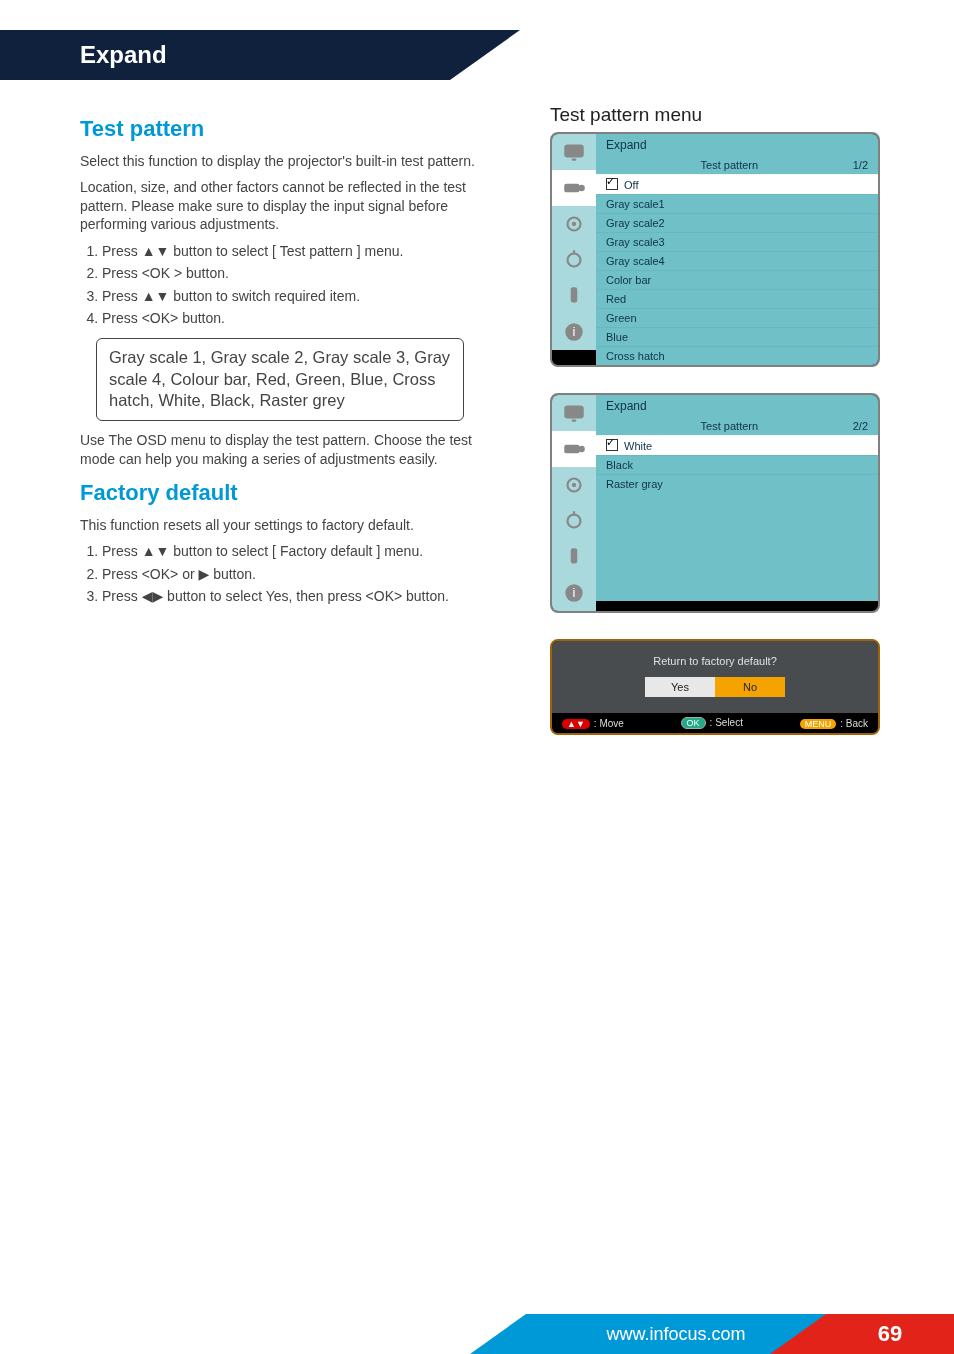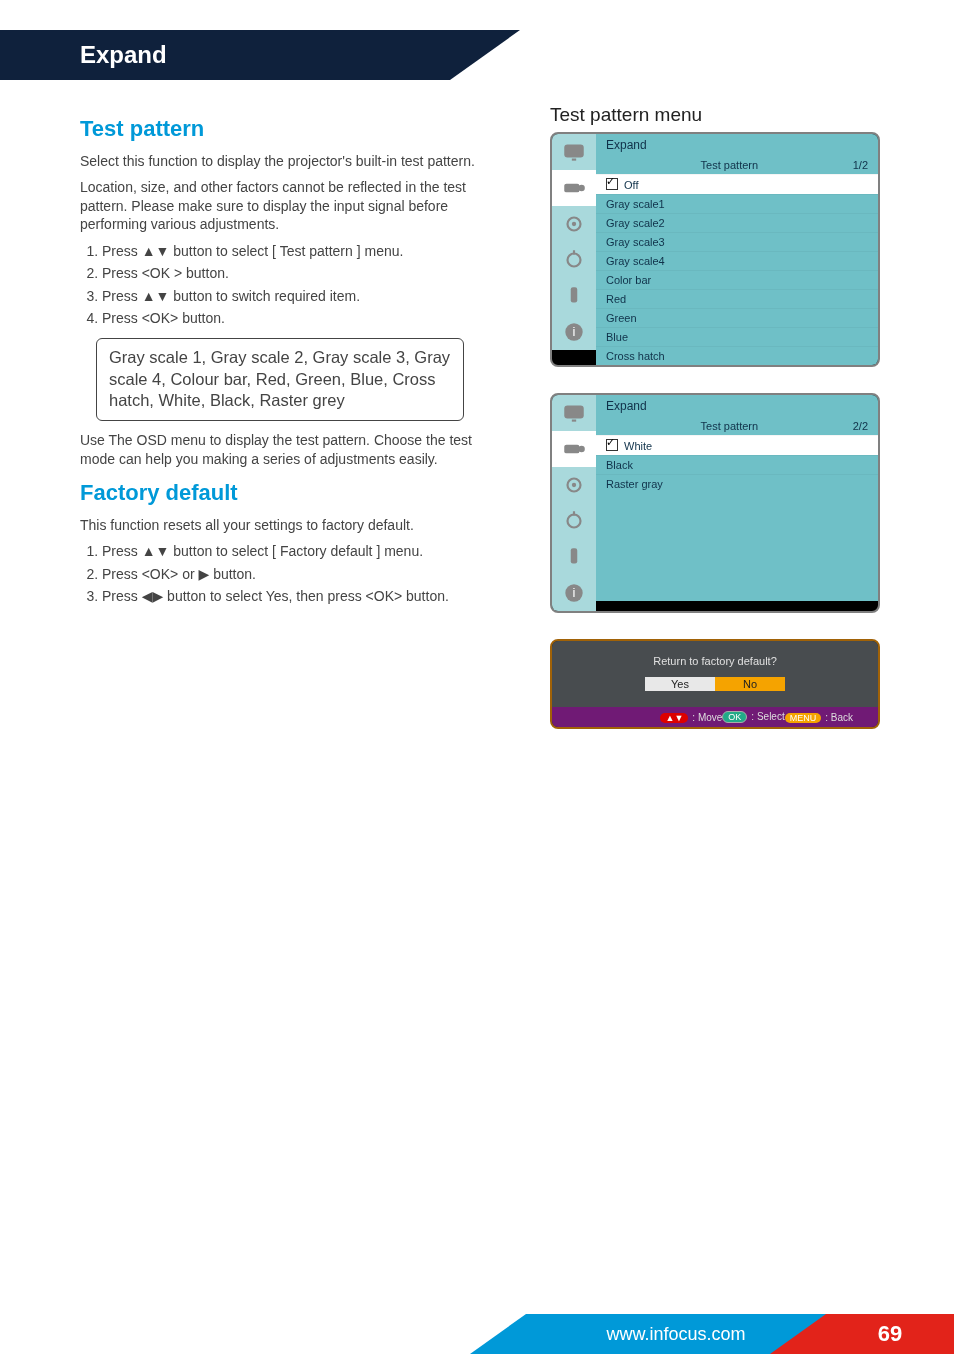--- a/index.html
+++ b/index.html
@@ -26,24 +26,24 @@
 .osd-sub span:first-child{flex:1;text-align:center}
 .osd-row{background:#6fc0c7;color:#10324a;font-size:11px;padding:3px 10px;border-top:1px solid rgba(0,0,0,0.04)}
 .osd-row.sel{background:#fff}
 .chk{display:inline-block;width:10px;height:10px;border:1px solid #333;margin-right:6px;vertical-align:-1px;position:relative}
 .chk.on::after{content:'✓';position:absolute;left:-1px;top:-4px;font-size:11px;color:#000}
 .osd-blank{background:#6fc0c7;height:18px}
 .dialog{border:2px solid #a16207;border-radius:8px;background:#1e2225;overflow:hidden}
 .dlg-body{background:#484c4f}
 .dlg-title{color:#e0e0e0;text-align:center;font-size:11px;padding:14px 0 10px}
 .dlg-btns{display:flex;justify-content:center;gap:0;padding:0 0 16px}
-.dlg-btn{width:70px;height:14px;font-size:11px;display:flex;align-items:center;justify-content:center}
+.dlg-btn{width:70px;height:20px;font-size:11px;display:flex;align-items:center;justify-content:center}
 .dlg-btn.yes{background:#e8e8e8;color:#222}
 .dlg-btn.no{background:#f5a300;color:#222}
-.dlg-foot{background:#701a75;color:#ddd;font-size:10px;padding:4px 25px;display:flex;justify-content:flex-end;align-items:center}
+.dlg-foot{background:#000000;color:#ddd;font-size:10px;padding:4px 10px;display:flex;justify-content:space-between;align-items:center}
 .pill{display:inline-block;border-radius:6px;padding:0 5px;font-size:9px;margin-right:4px;vertical-align:0}
 .pill.red{background:#d00;color:#fff}
 .pill.grn{background:#2a8;color:#fff;border:1px solid #aaa}
 .pill.ylw{background:#f5a300;color:#fff}
 .footer{position:absolute;left:0;bottom:0;height:40px;width:100%}
 .f-tri1{position:absolute;left:470px;bottom:0;width:0;height:0;border-bottom:40px solid #0099d8;border-left:56px solid transparent}
 .f-blue{position:absolute;left:526px;bottom:0;height:40px;width:300px;background:#0099d8;color:#fff;font-size:18px;display:flex;align-items:center;justify-content:center}
 .f-tri2{position:absolute;left:770px;bottom:0;width:0;height:0;border-bottom:40px solid #e2231a;border-left:56px solid transparent}
 .f-red{position:absolute;left:826px;bottom:0;height:40px;width:128px;background:#e2231a;color:#fff;font-size:22px;font-weight:700;display:flex;align-items:center;justify-content:center}
 </style>

